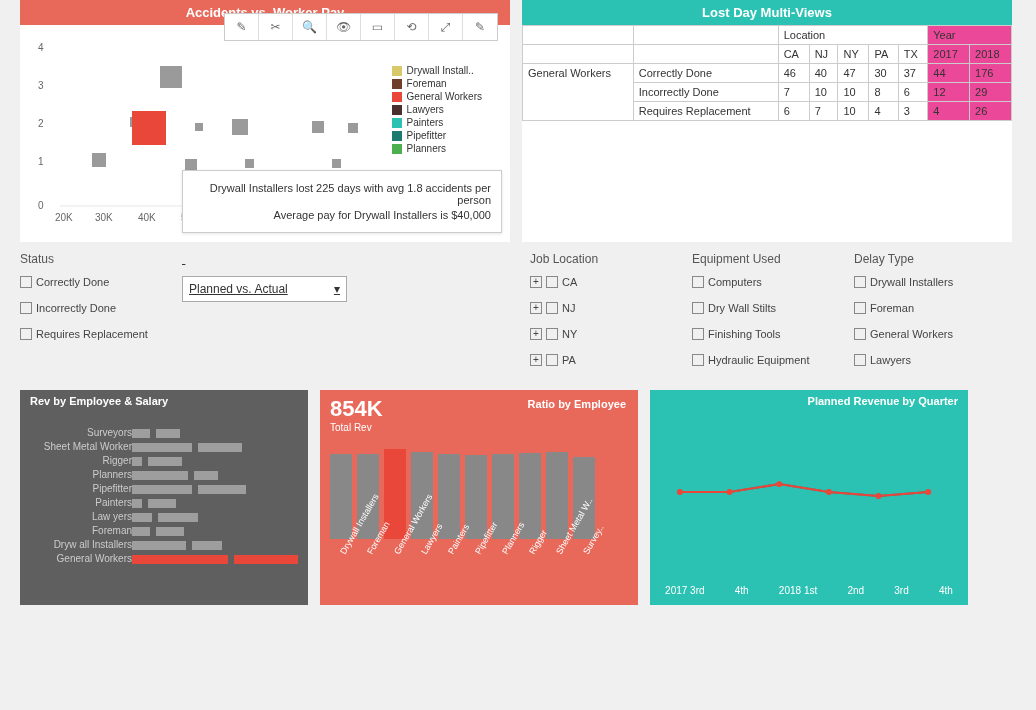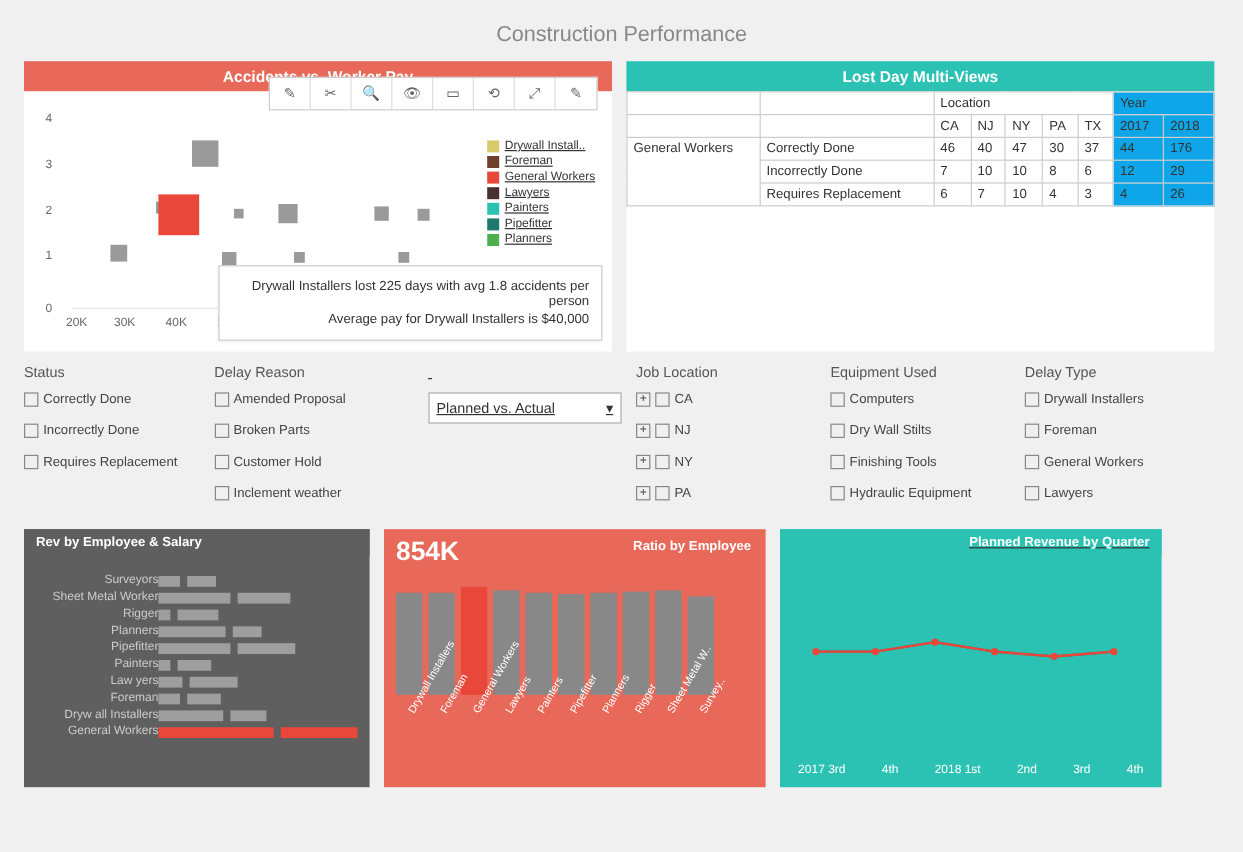--- a/index.html
+++ b/index.html
@@ -17,29 +17,29 @@
 .top-row .panel { height: 242px; }
 .scatter-panel { width: 490px; position: relative; }
 .multi-panel { width: 490px; }
 
 .toolbar { position: absolute; top: 13px; right: 12px; display: flex; background: #fff; border: 1px solid #ccc; }
 .toolbar-btn { width: 34px; height: 26px; display:flex; align-items:center; justify-content:center; border-right: 1px solid #ddd; font-size: 12px; color: #666; }
 .toolbar-btn:last-child { border-right: none; }
 
 .scatter-area { position: relative; height: 215px; padding: 6px 10px 0 10px; }
 .scatter-svg { width: 380px; height: 200px; }
-.legend { position: absolute; right: 14px; top: 40px; font-size: 10px; text-decoration: underline; }
+.legend { position: absolute; right: 28px; top: 40px; font-size: 10px; }
 .legend-item { display: flex; align-items: center; margin-bottom: 2px; }
 .legend-sw { width: 10px; height: 10px; margin-right: 5px; }
 .tooltip { position: absolute; left: 162px; top: 145px; background: #fff; border: 1px solid #ccc; padding: 8px 10px; font-size: 11px; width: 320px; box-shadow: 0 1px 3px rgba(0,0,0,0.1);}
 .tooltip p { margin: 3px 0; text-align: right; }
 
 .mv-table { width: 100%; border-collapse: collapse; font-size: 11px; }
 .mv-table th, .mv-table td { border: 1px solid #ccc; text-align: left; padding: 3px 5px; }
-.mv-table .yr { background: #0ea5e9; }
+.mv-table .yr { background: #ec4899; }
 .mv-table th { font-weight: normal; }
 .mv-rowlabel { vertical-align: top; }
 
 
 .filters-row { padding: 10px 20px 4px; display: flex; }
 .filter-group { margin-right: 12px; }
 .filter-group.sm { width: 150px; }
 .filter-group.md { width: 170px; }
 .filter-group.dd { width: 165px; text-decoration: underline; }
 .filter-group h4 { font-size: 12px; color: #555; font-weight: normal; margin-bottom: 10px; }
@@ -47,21 +47,21 @@
 .cb, .expand { width: 12px; height: 12px; border: 1px solid #888; margin-right: 4px; display:flex; align-items:center; justify-content:center; font-size:10px; line-height:10px;}
 .dd-select { border: 1px solid #aaa; padding: 5px 6px; display: flex; justify-content: space-between; align-items: center; font-size: 12px; background:#fff;}
 .filter-right-group { display:flex; margin-left:auto; }
 .filter-right-group .filter-group { width: 150px; }
 
 
 .bottom-row { margin-top: 6px; }
 .bottom-row .panel { height: 215px; }
 .rev-employee { width: 288px; }
 .ratio { width: 318px; }
-.planned { width: 318px; text-decoration: underline; }
+.planned { width: 318px; }
 
 .rev-employee .panel-header { text-align: left; padding-left: 10px; font-size: 11px; }
 .rev-body { padding: 14px 10px 8px; display: flex; }
 .rev-labels { width: 115px; text-align: right; font-size: 10px; color: #ccc; }
 .rev-labels div { height: 14px; line-height: 14px; }
 .rev-bars { flex: 1; }
 .rev-bar-row { height: 14px; display: flex; align-items: center; gap: 6px; }
 .bar1, .bar2 { height: 9px; background: #9e9e9e; }
 .bar1.red, .bar2.red { background: #e8473a; }
 
@@ -76,21 +76,20 @@
 
 .planned .panel-header { text-align: right; padding-right: 10px; font-size: 11px; }
 .planned-body { padding: 30px 10px 0; position: relative; height: 190px; }
 .planned-svg { width: 100%; height: 120px; }
 .x-ticks { position: absolute; bottom: 6px; left: 0; right: 0; display: flex; justify-content: space-around; font-size: 10px; color: #fff;}
 </style>
 </head>
 <body>
 <div class="container">
 
-<div class="title">Construction Performance</div>
 
 <div class="row top-row">
   <div class="panel scatter-panel">
     <div class="panel-header coral-bg">Accidents vs. Worker Pay</div>
     <div class="toolbar">
       <div class="toolbar-btn">✎</div>
       <div class="toolbar-btn">✂</div>
       <div class="toolbar-btn">🔍</div>
       <div class="toolbar-btn">👁</div>
       <div class="toolbar-btn">▭</div>
@@ -236,39 +235,20 @@
         </div>
     <div class="filter-item">
           <span class="cb"></span>
           <span>Incorrectly Done</span>
         </div>
     <div class="filter-item">
           <span class="cb"></span>
           <span>Requires Replacement</span>
         </div>
   </div>
-  <div class="filter-group md">
-    <h4>Delay Reason</h4>
-    <div class="filter-item">
-          <span class="cb"></span>
-          <span>Amended Proposal</span>
-        </div>
-    <div class="filter-item">
-          <span class="cb"></span>
-          <span>Broken Parts</span>
-        </div>
-    <div class="filter-item">
-          <span class="cb"></span>
-          <span>Customer Hold</span>
-        </div>
-    <div class="filter-item">
-          <span class="cb"></span>
-          <span>Inclement weather</span>
-        </div>
-  </div>
   <div class="filter-group dd">
     <h4>&nbsp;</h4>
     <div class="dd-select">
       <span>Planned vs. Actual</span>
       <span>▾</span>
     </div>
   </div>
   <div class="filter-right-group">
     <div class="filter-group">
       <h4>Job Location</h4>
@@ -391,20 +371,21 @@
               <div class="bar1 red" style="width: 96px;"></div>
               <div class="bar2 red" style="width: 64px;"></div>
             </div>
           </div>
     </div>
   </div>
 
   <div class="panel ratio coral-bg" style="position:relative;">
     <div class="ratio-body">
       <div class="ratio-kpi">854K</div>
+      <div class="ratio-sub">Total Rev</div>
       <div class="ratio-head2">Ratio by Employee</div>
       <div class="ratio-bars" id="ratio-bars">
             <div class="ratio-bar" style="height: 85px;"></div>
             <div class="ratio-bar" style="height: 85px;"></div>
             <div class="ratio-bar" style="height: 90px; background: rgb(232, 71, 58);"></div>
             <div class="ratio-bar" style="height: 87px;"></div>
             <div class="ratio-bar" style="height: 85px;"></div>
             <div class="ratio-bar" style="height: 84px;"></div>
             <div class="ratio-bar" style="height: 85px;"></div>
             <div class="ratio-bar" style="height: 86px;"></div>

